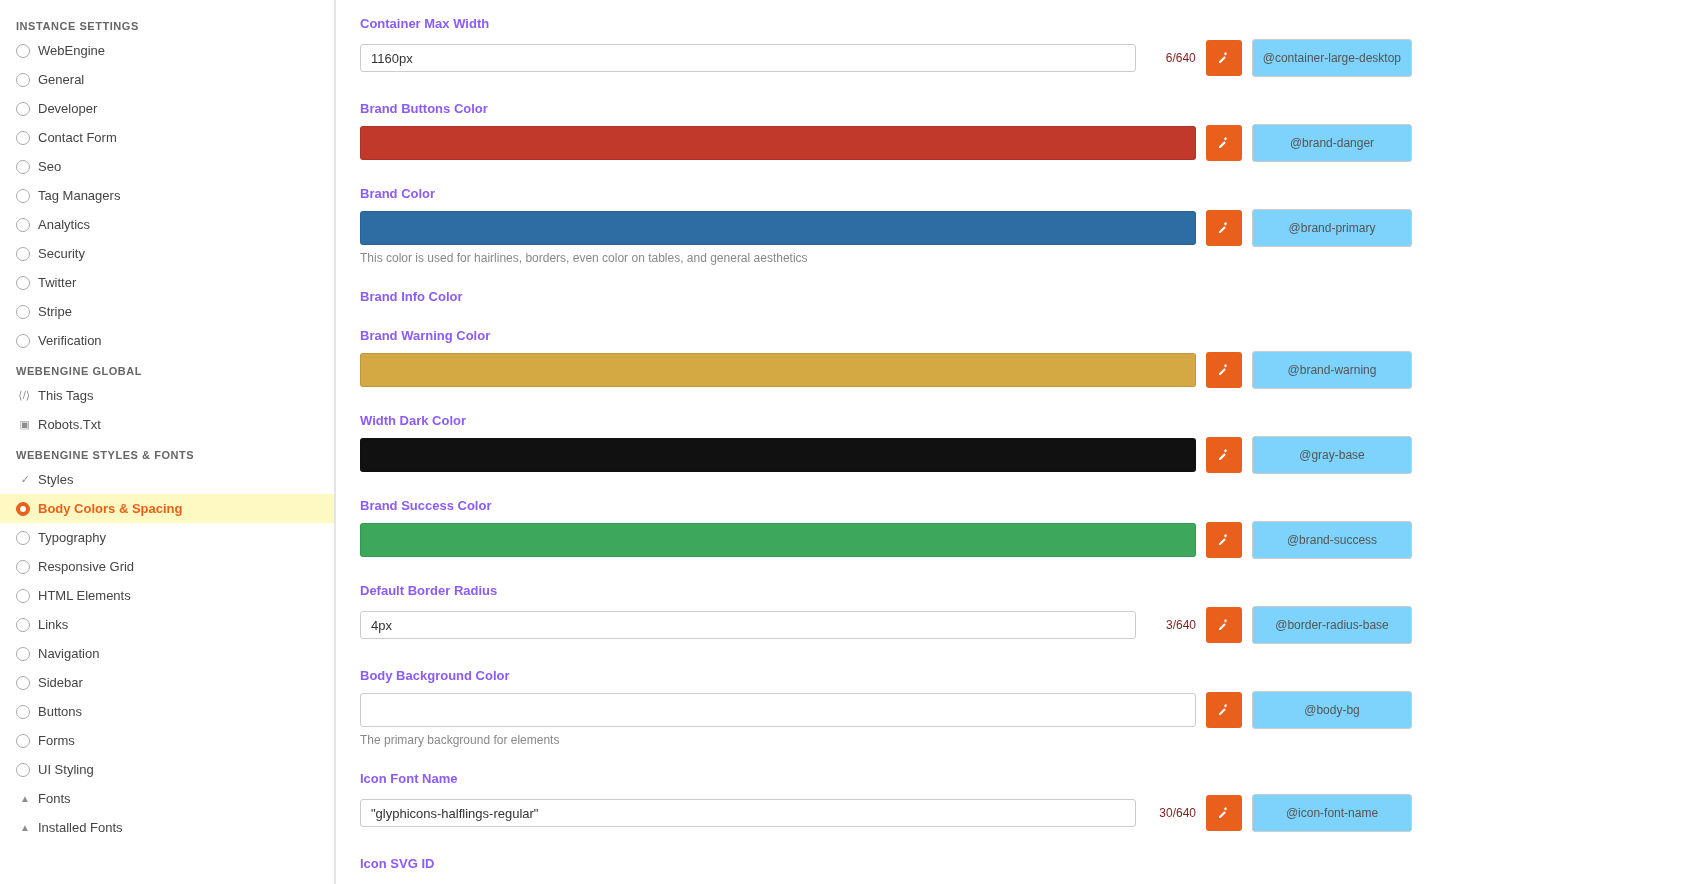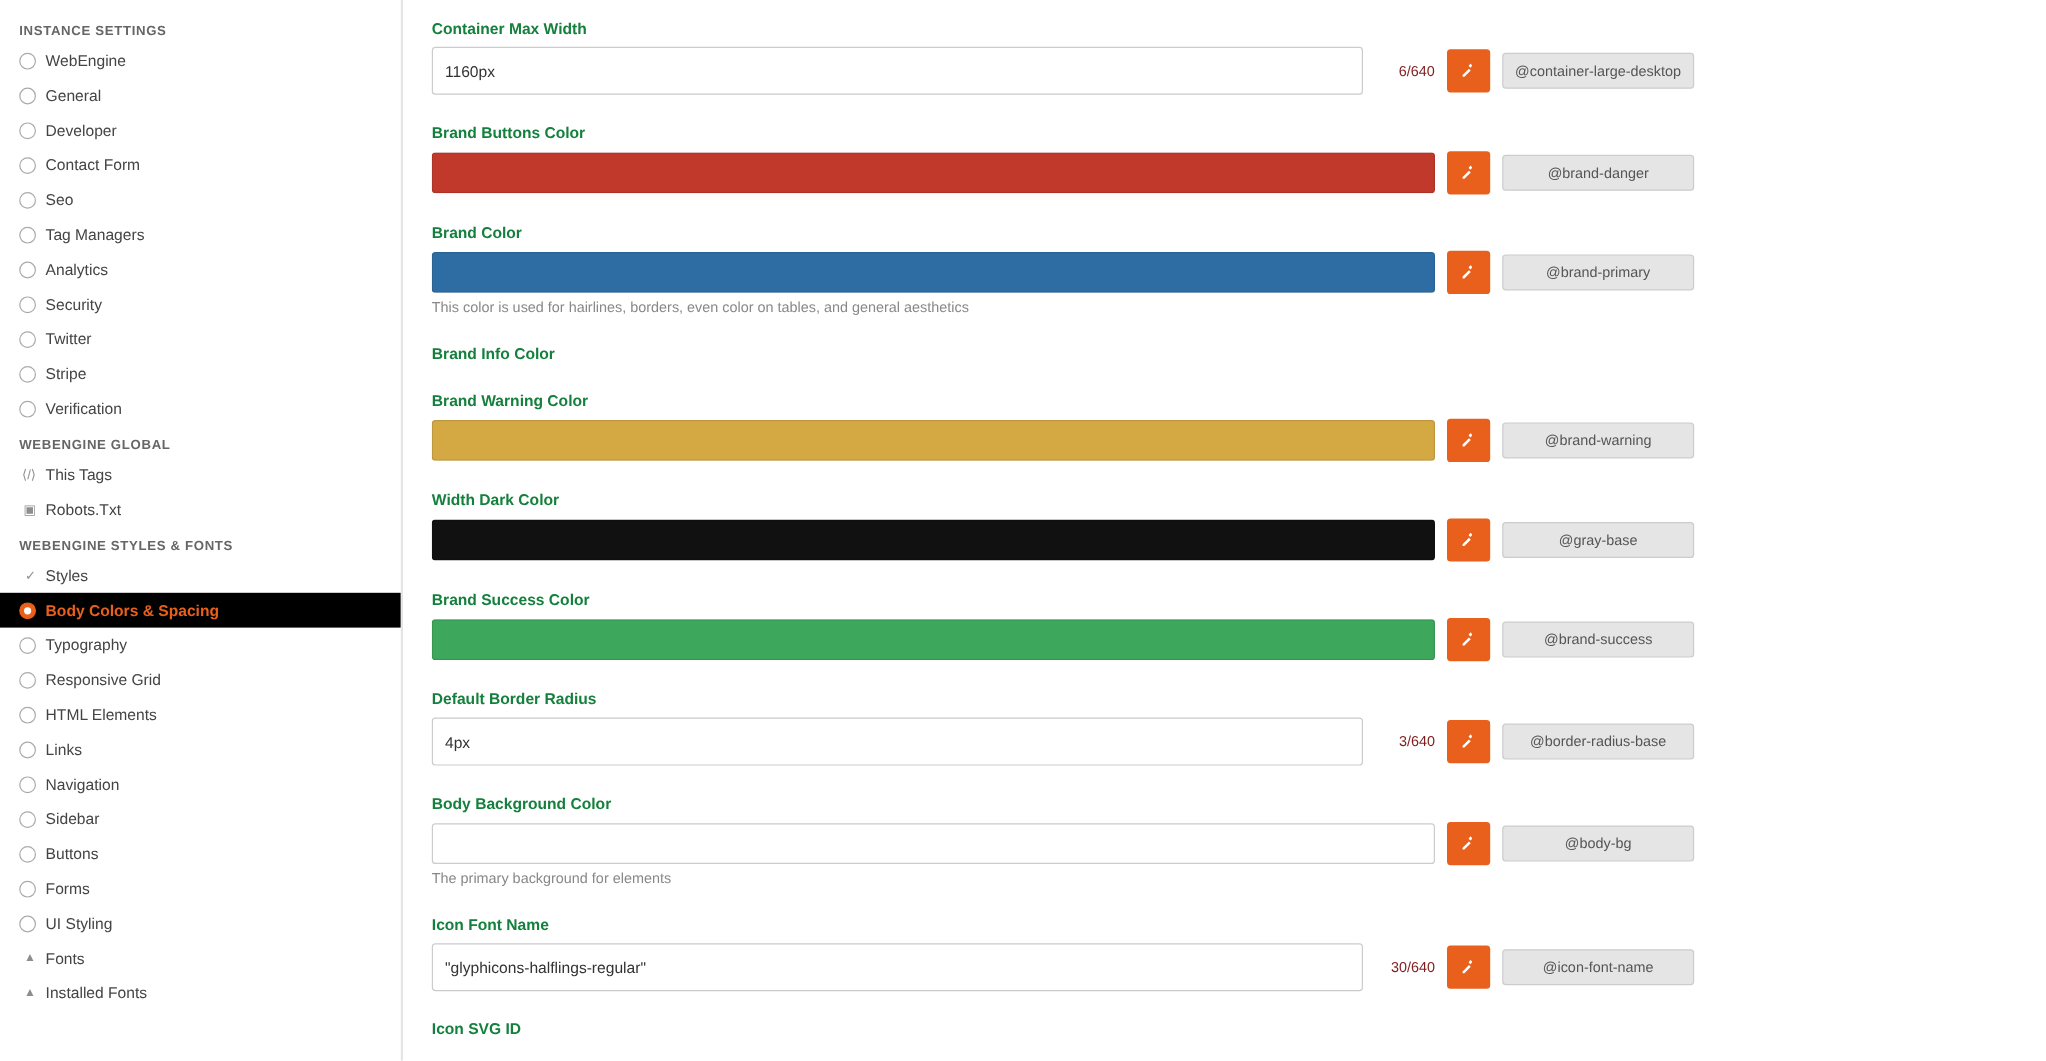--- a/index.html
+++ b/index.html
@@ -26,21 +26,21 @@
       display: flex;
       align-items: center;
       padding: 7px 16px;
       cursor: pointer;
       color: #444;
       font-size: 13px;
       gap: 8px;
       text-align: right;
     }
     .sidebar-item.active {
-      background: #000000;
+      background: #fef9c3;
       color: #e8601c;
       font-weight: 600;
     }
     .sidebar-item .dot {
       width: 14px;
       height: 14px;
       border-radius: 50%;
       border: 1.5px solid #aaa;
       flex-shrink: 0;
       display: flex; align-items: center; justify-content: center;
@@ -65,31 +65,31 @@
       max-width: 1100px;
     }
 
     
     .field-group {
       margin-bottom: 24px;
     }
     .field-label {
       font-size: 13px;
       font-weight: 600;
-      color: #15803d;
+      color: #8b5cf6;
       margin-bottom: 8px;
     }
     .field-row {
       display: flex;
       align-items: center;
       gap: 10px;
     }
     .field-input {
       flex: 1;
-      height: 40px;
+      height: 28px;
       border: 1px solid #ccc;
       border-radius: 3px;
       padding: 4px 10px;
       font-size: 13px;
       color: #333;
       background: #fff;
     }
     .char-count {
       font-size: 12px;
       color: #7f1d1d;
@@ -105,25 +105,25 @@
       cursor: pointer;
       display: flex; align-items: center; justify-content: center;
       flex-shrink: 0;
     }
     .edit-btn svg { fill: #fff; }
     .token-badge {
       min-width: 160px;
       height: 30px;
       border: 1px solid #ccc;
       border-radius: 3px;
-      padding: 0 10px;
+      padding: 18px 10px;
       display: flex; align-items: center; justify-content: center;
       font-size: 12px;
       color: #555;
-      background: #e5e5e5;
+      background: #7dd3fc;
       white-space: nowrap;
     }
     .color-bar-row {
       display: flex;
       align-items: center;
       gap: 10px;
     }
     .color-bar {
       flex: 1;
       height: 34px;

